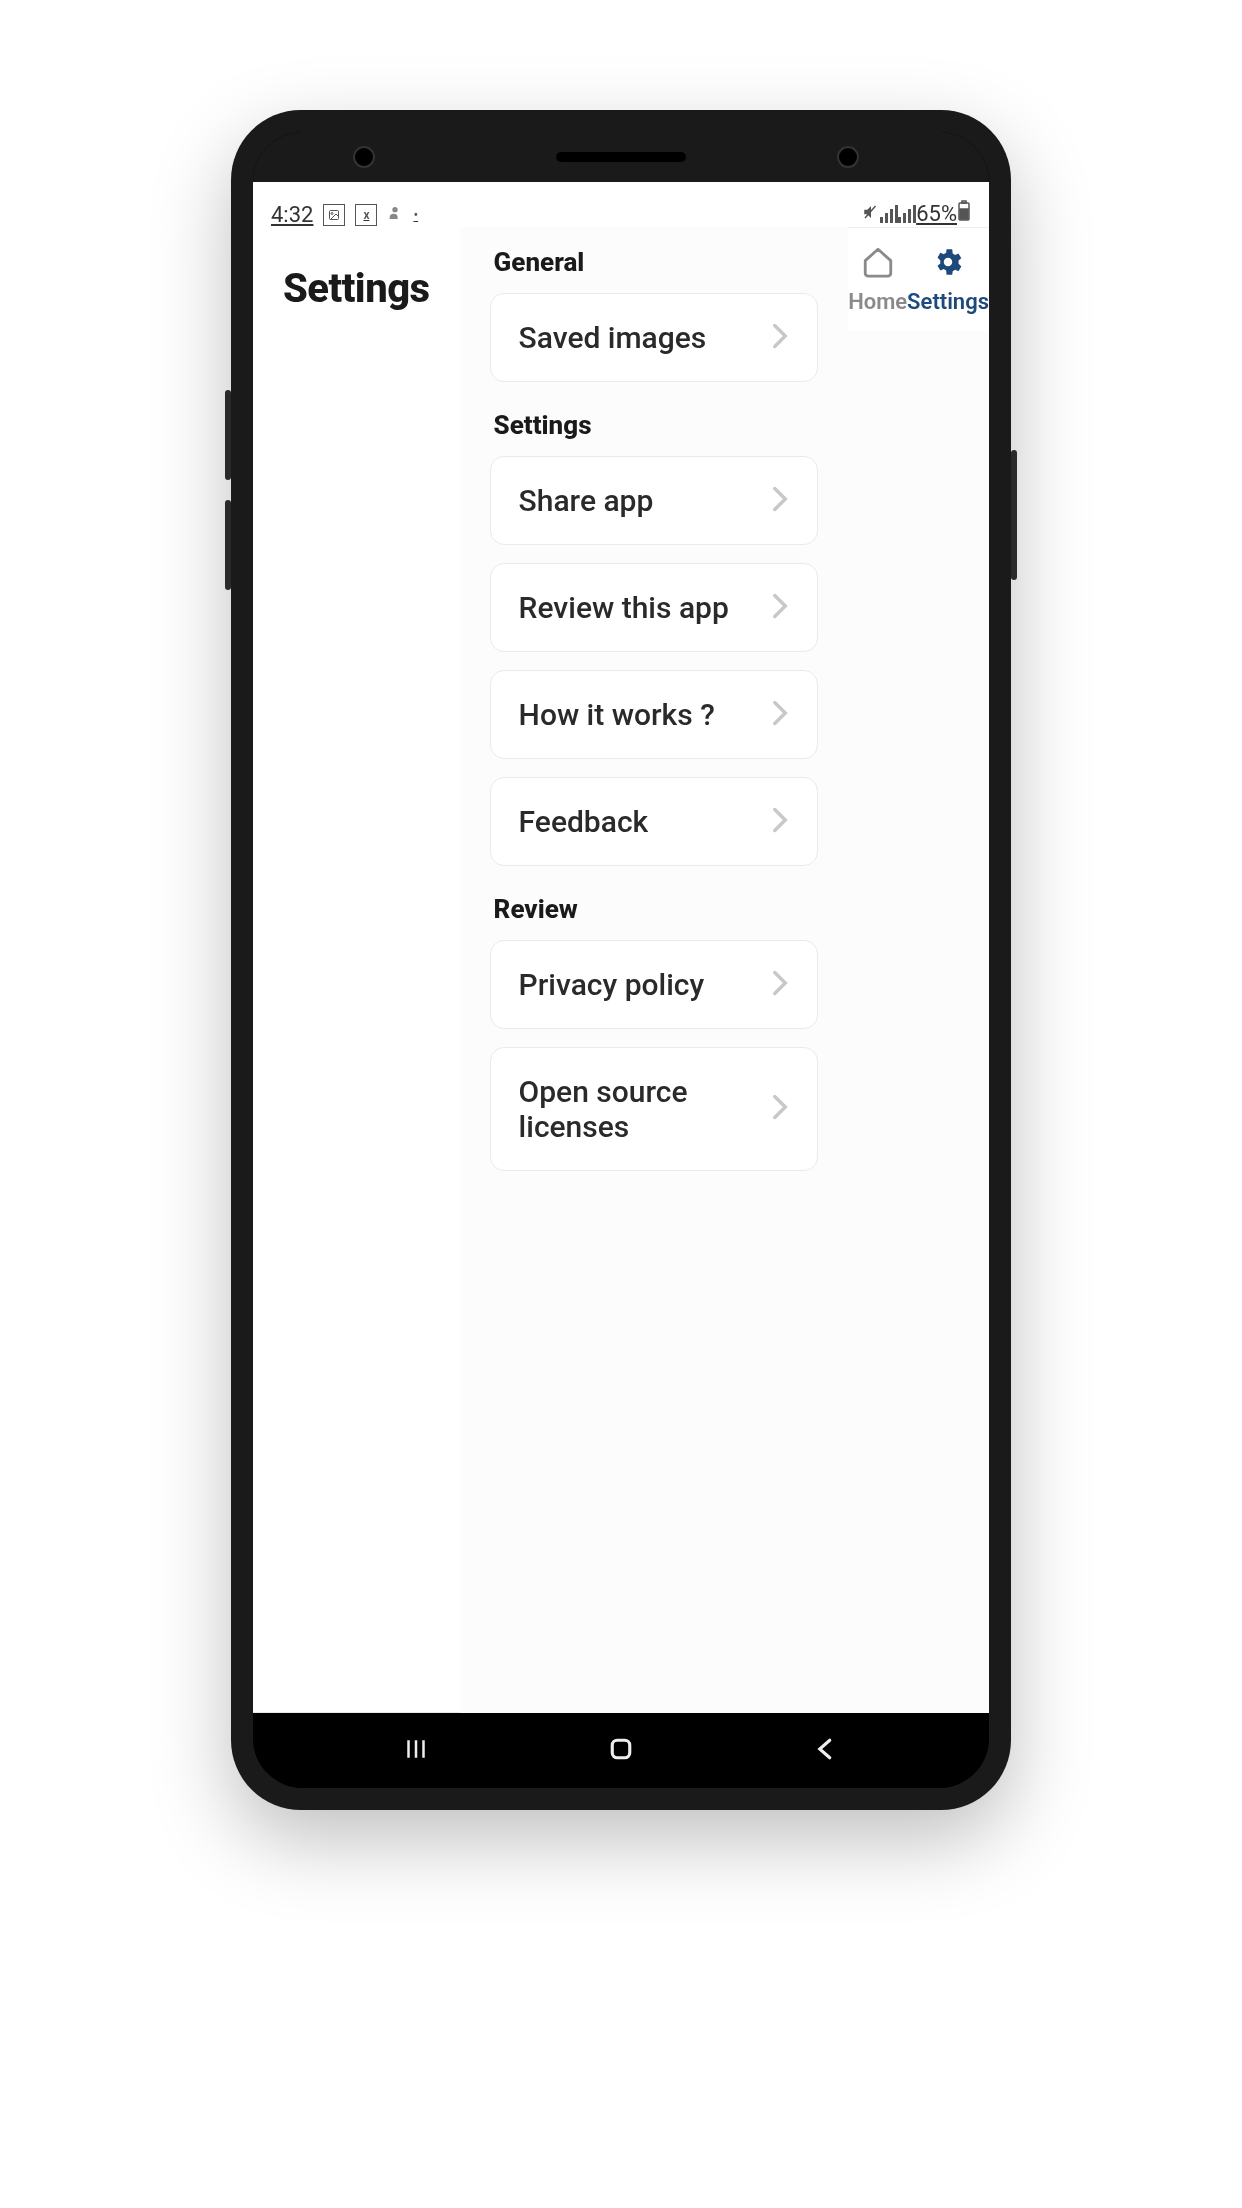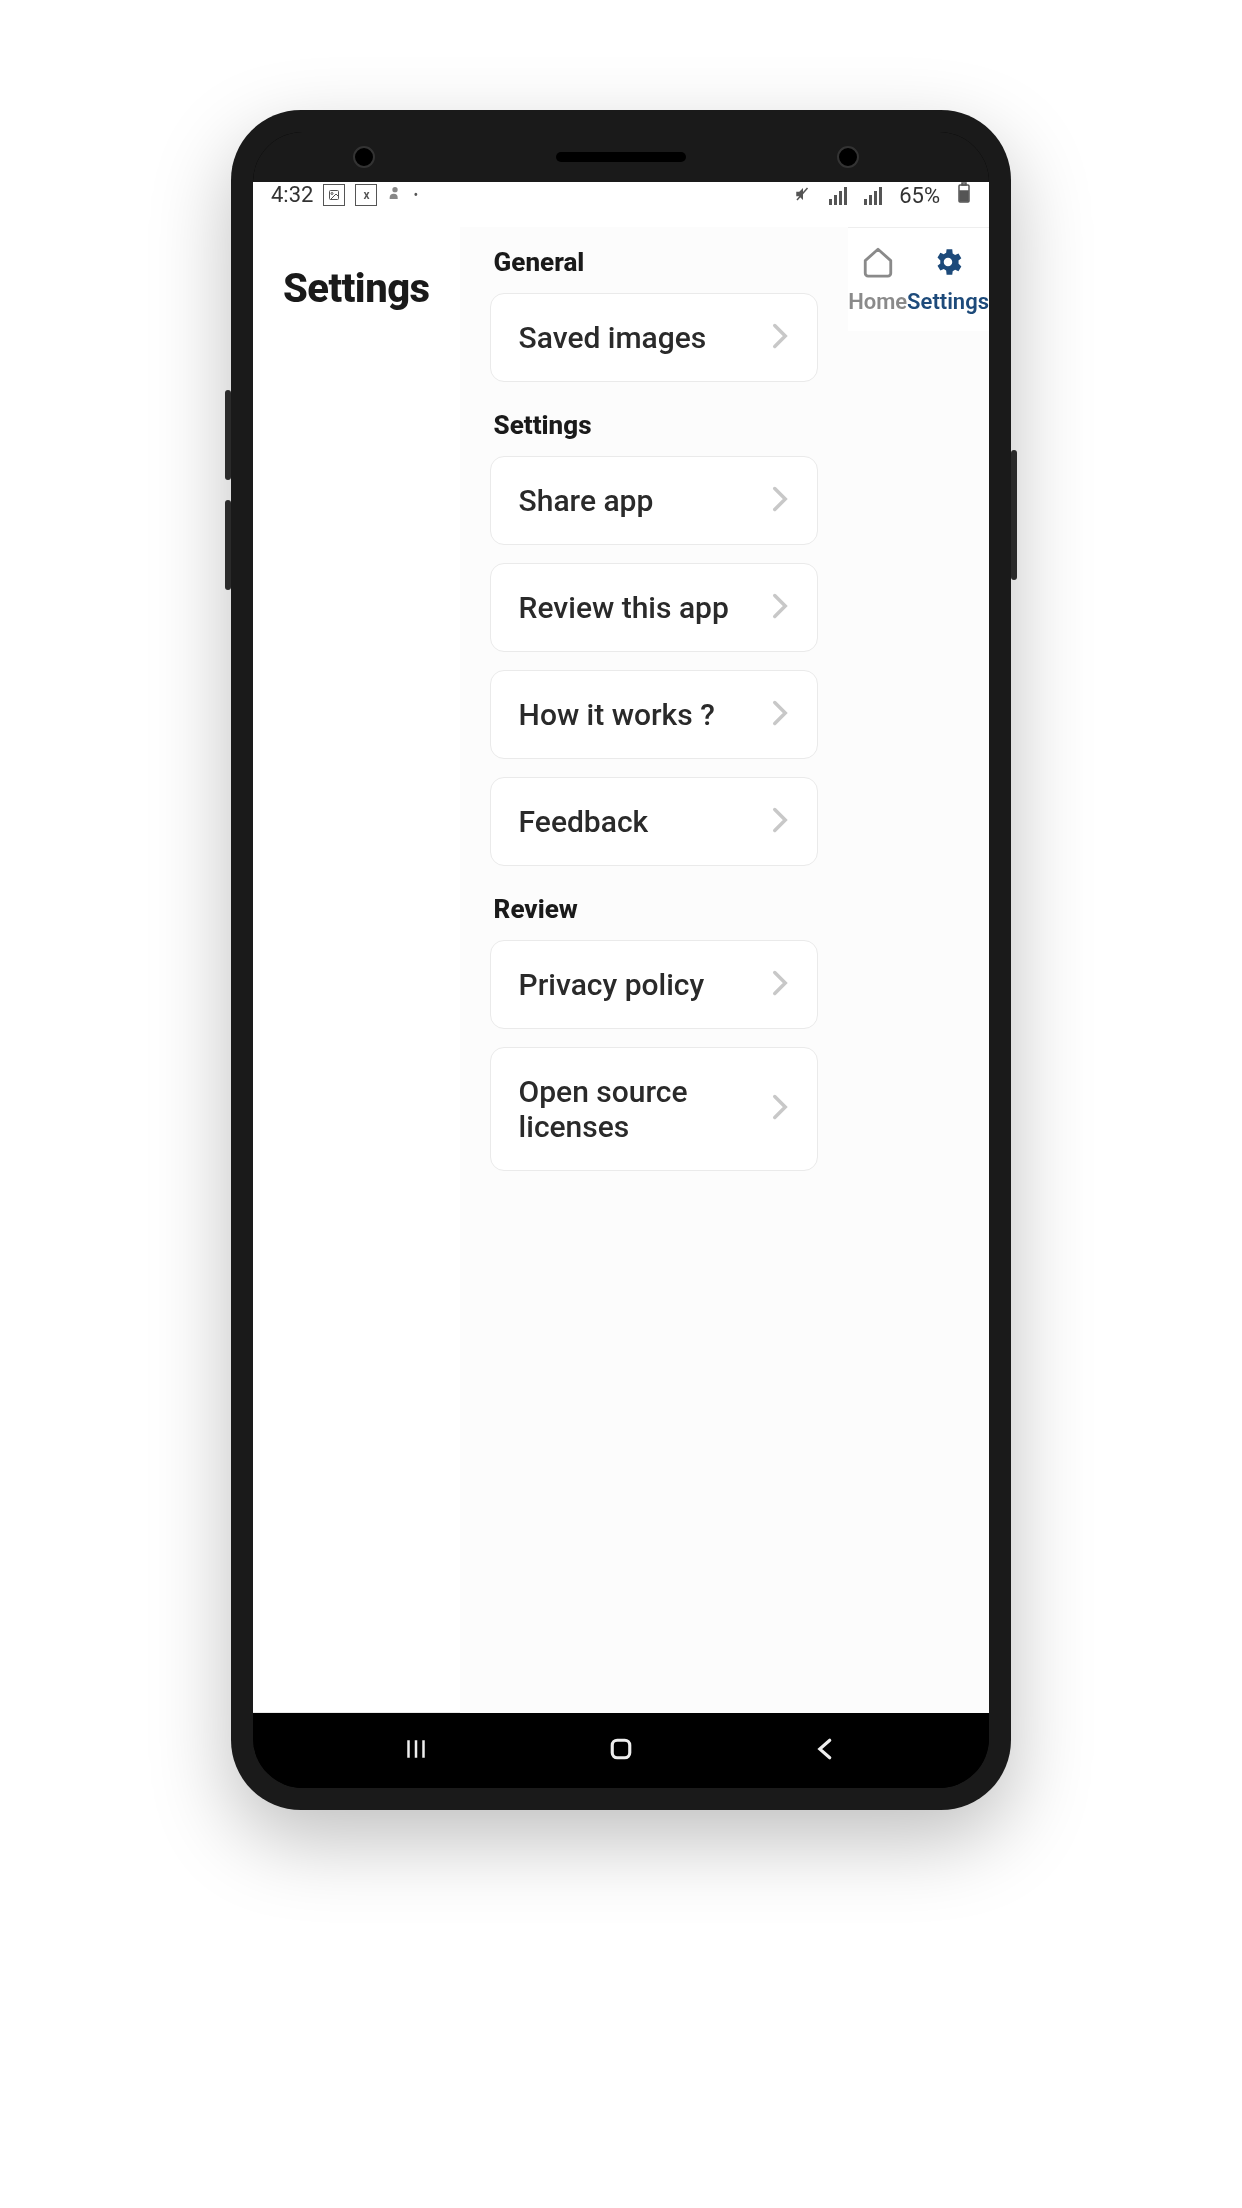--- a/index.html
+++ b/index.html
@@ -50,28 +50,29 @@
       width: 22px;
       height: 22px;
       background: #000;
       border-radius: 50%;
       border: 2px solid #333;
     }
     .status-bar {
       height: 45px;
       background: #fff;
       display: flex;
-      align-items: flex-start;
+      align-items: flex-end;
       justify-content: space-between;
       padding: 0 18px;
       font-size: 22px;
       color: #333;
+      text-decoration: underline;
     }
     .status-left { display: flex; align-items: center; gap: 10px; }
-    .status-right { display: flex; align-items: center; gap: 17px; }
+    .status-right { display: flex; align-items: center; gap: 0; }
     .status-icon-small { font-size: 18px; opacity: 0.7; }
     .app-content {
       flex: 1;
       background: #fcfcfc;
       display: flex;
       flex-direction: row;
       min-height: 0;
     }
     .header {
       background: #fff;

